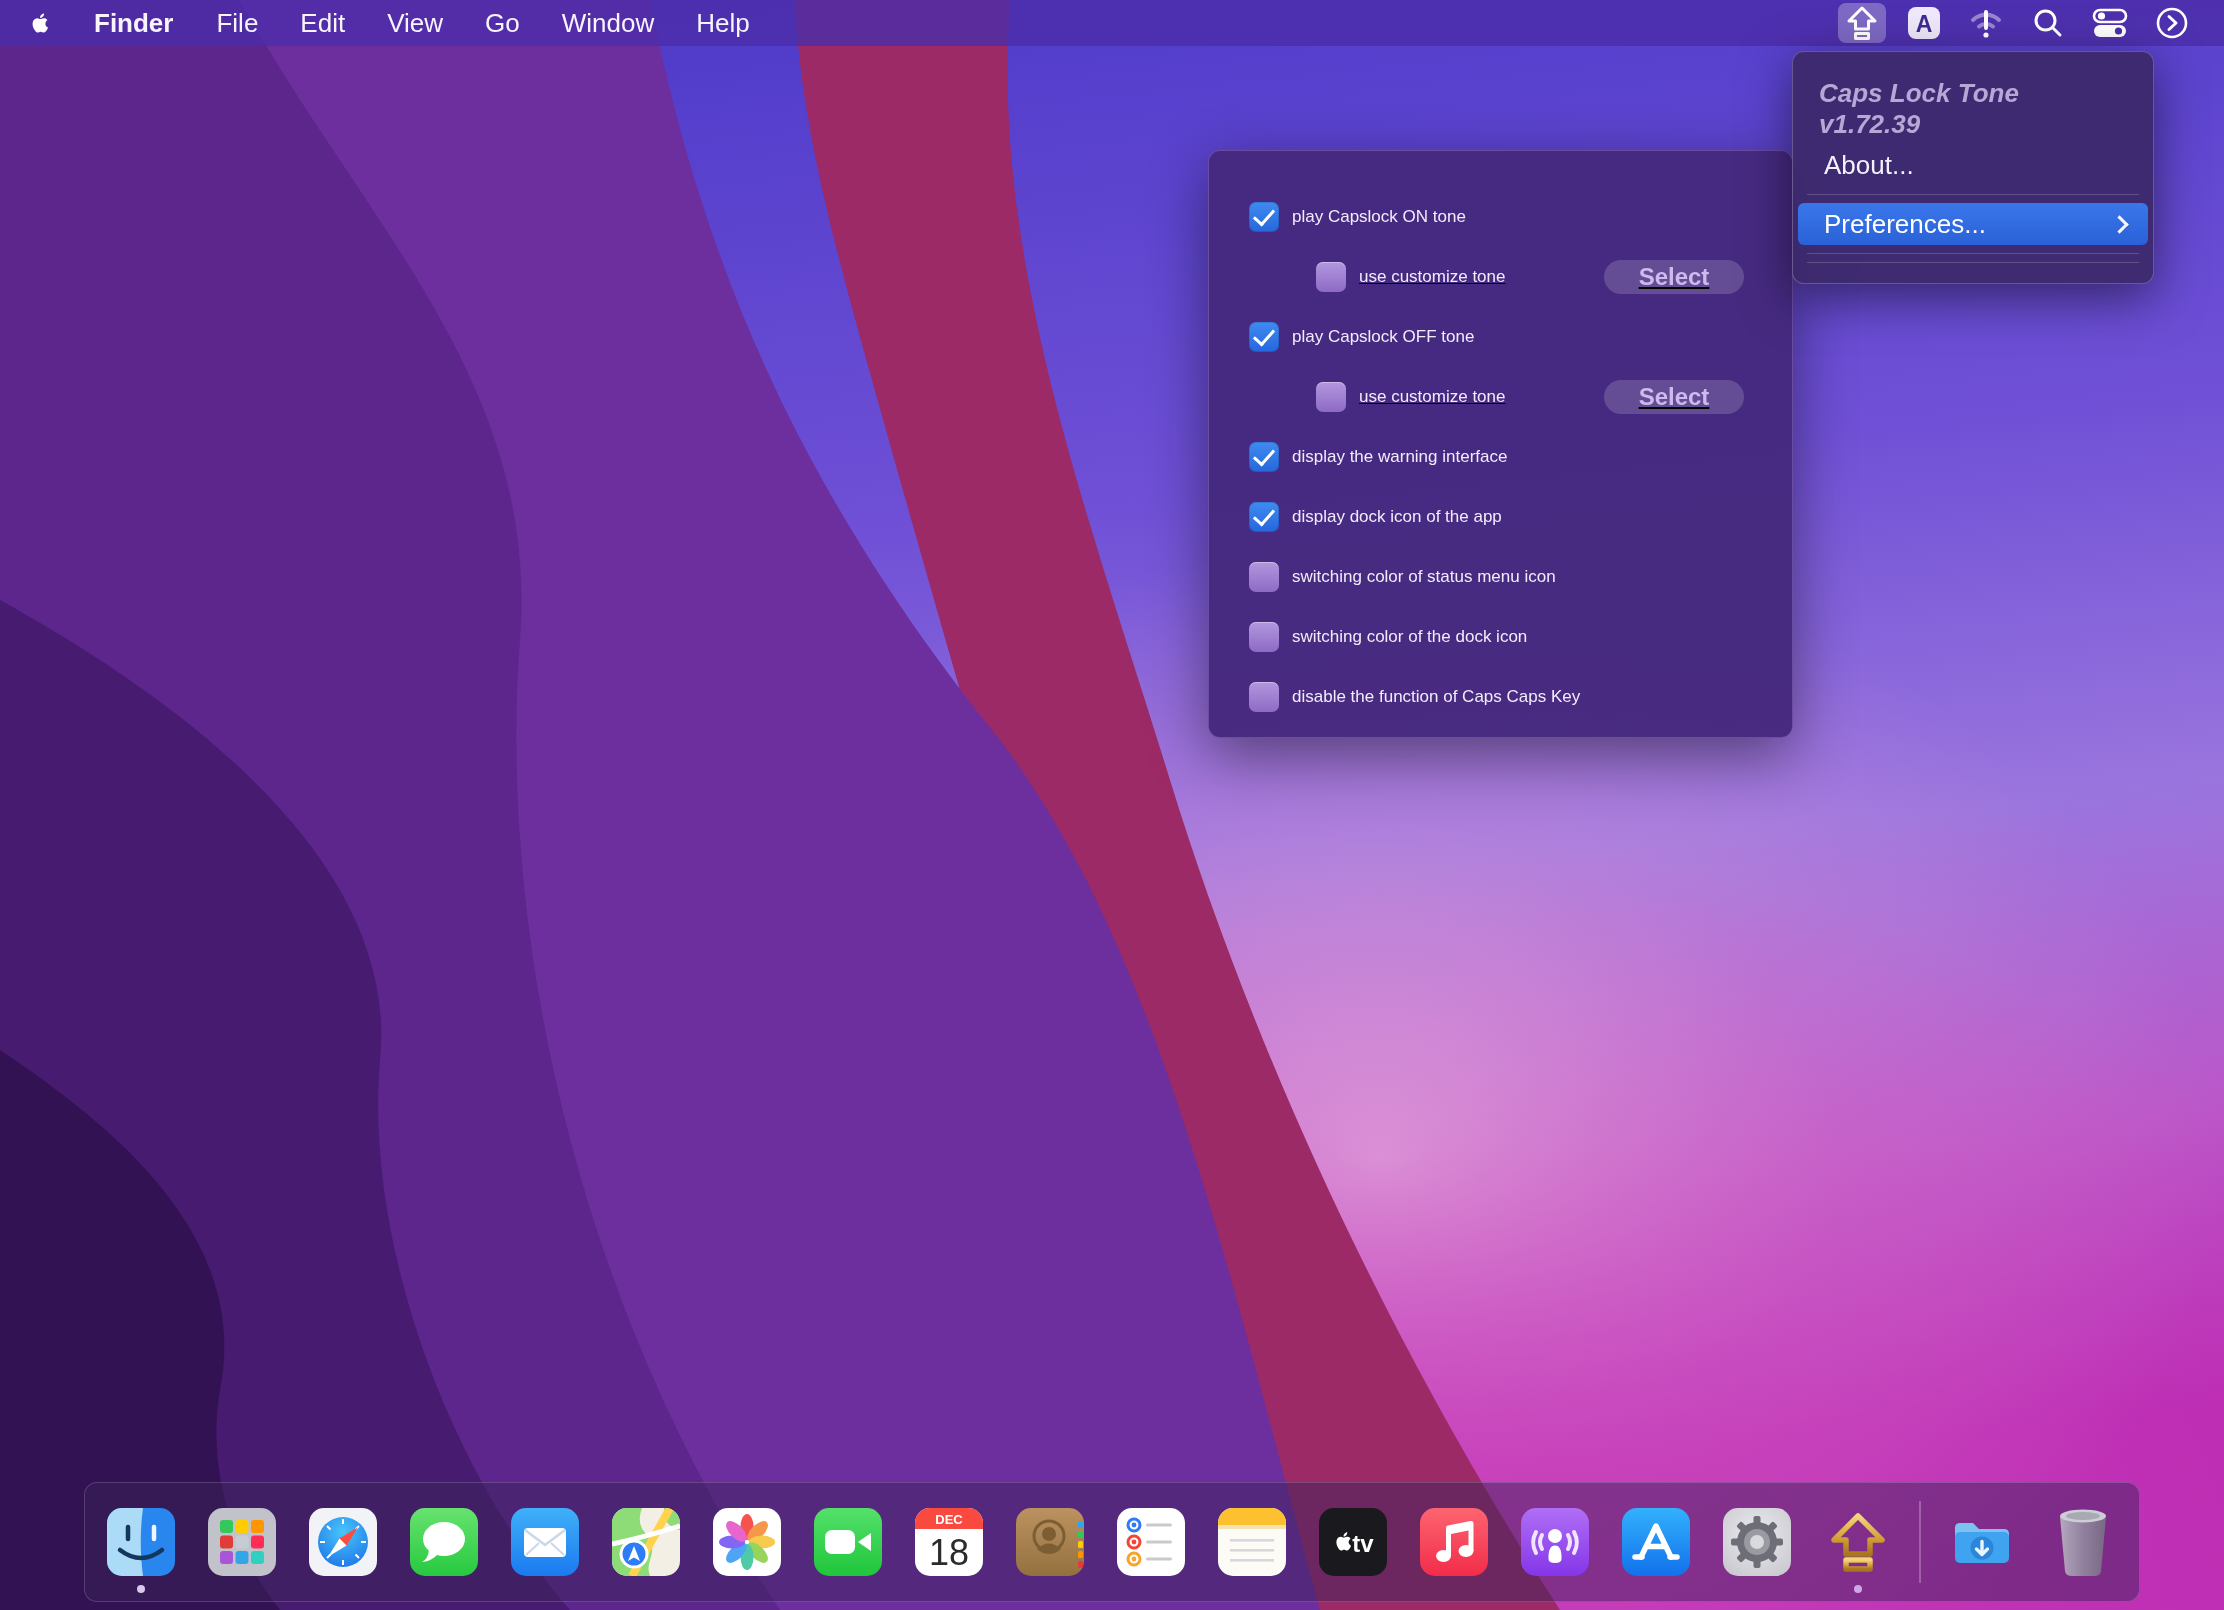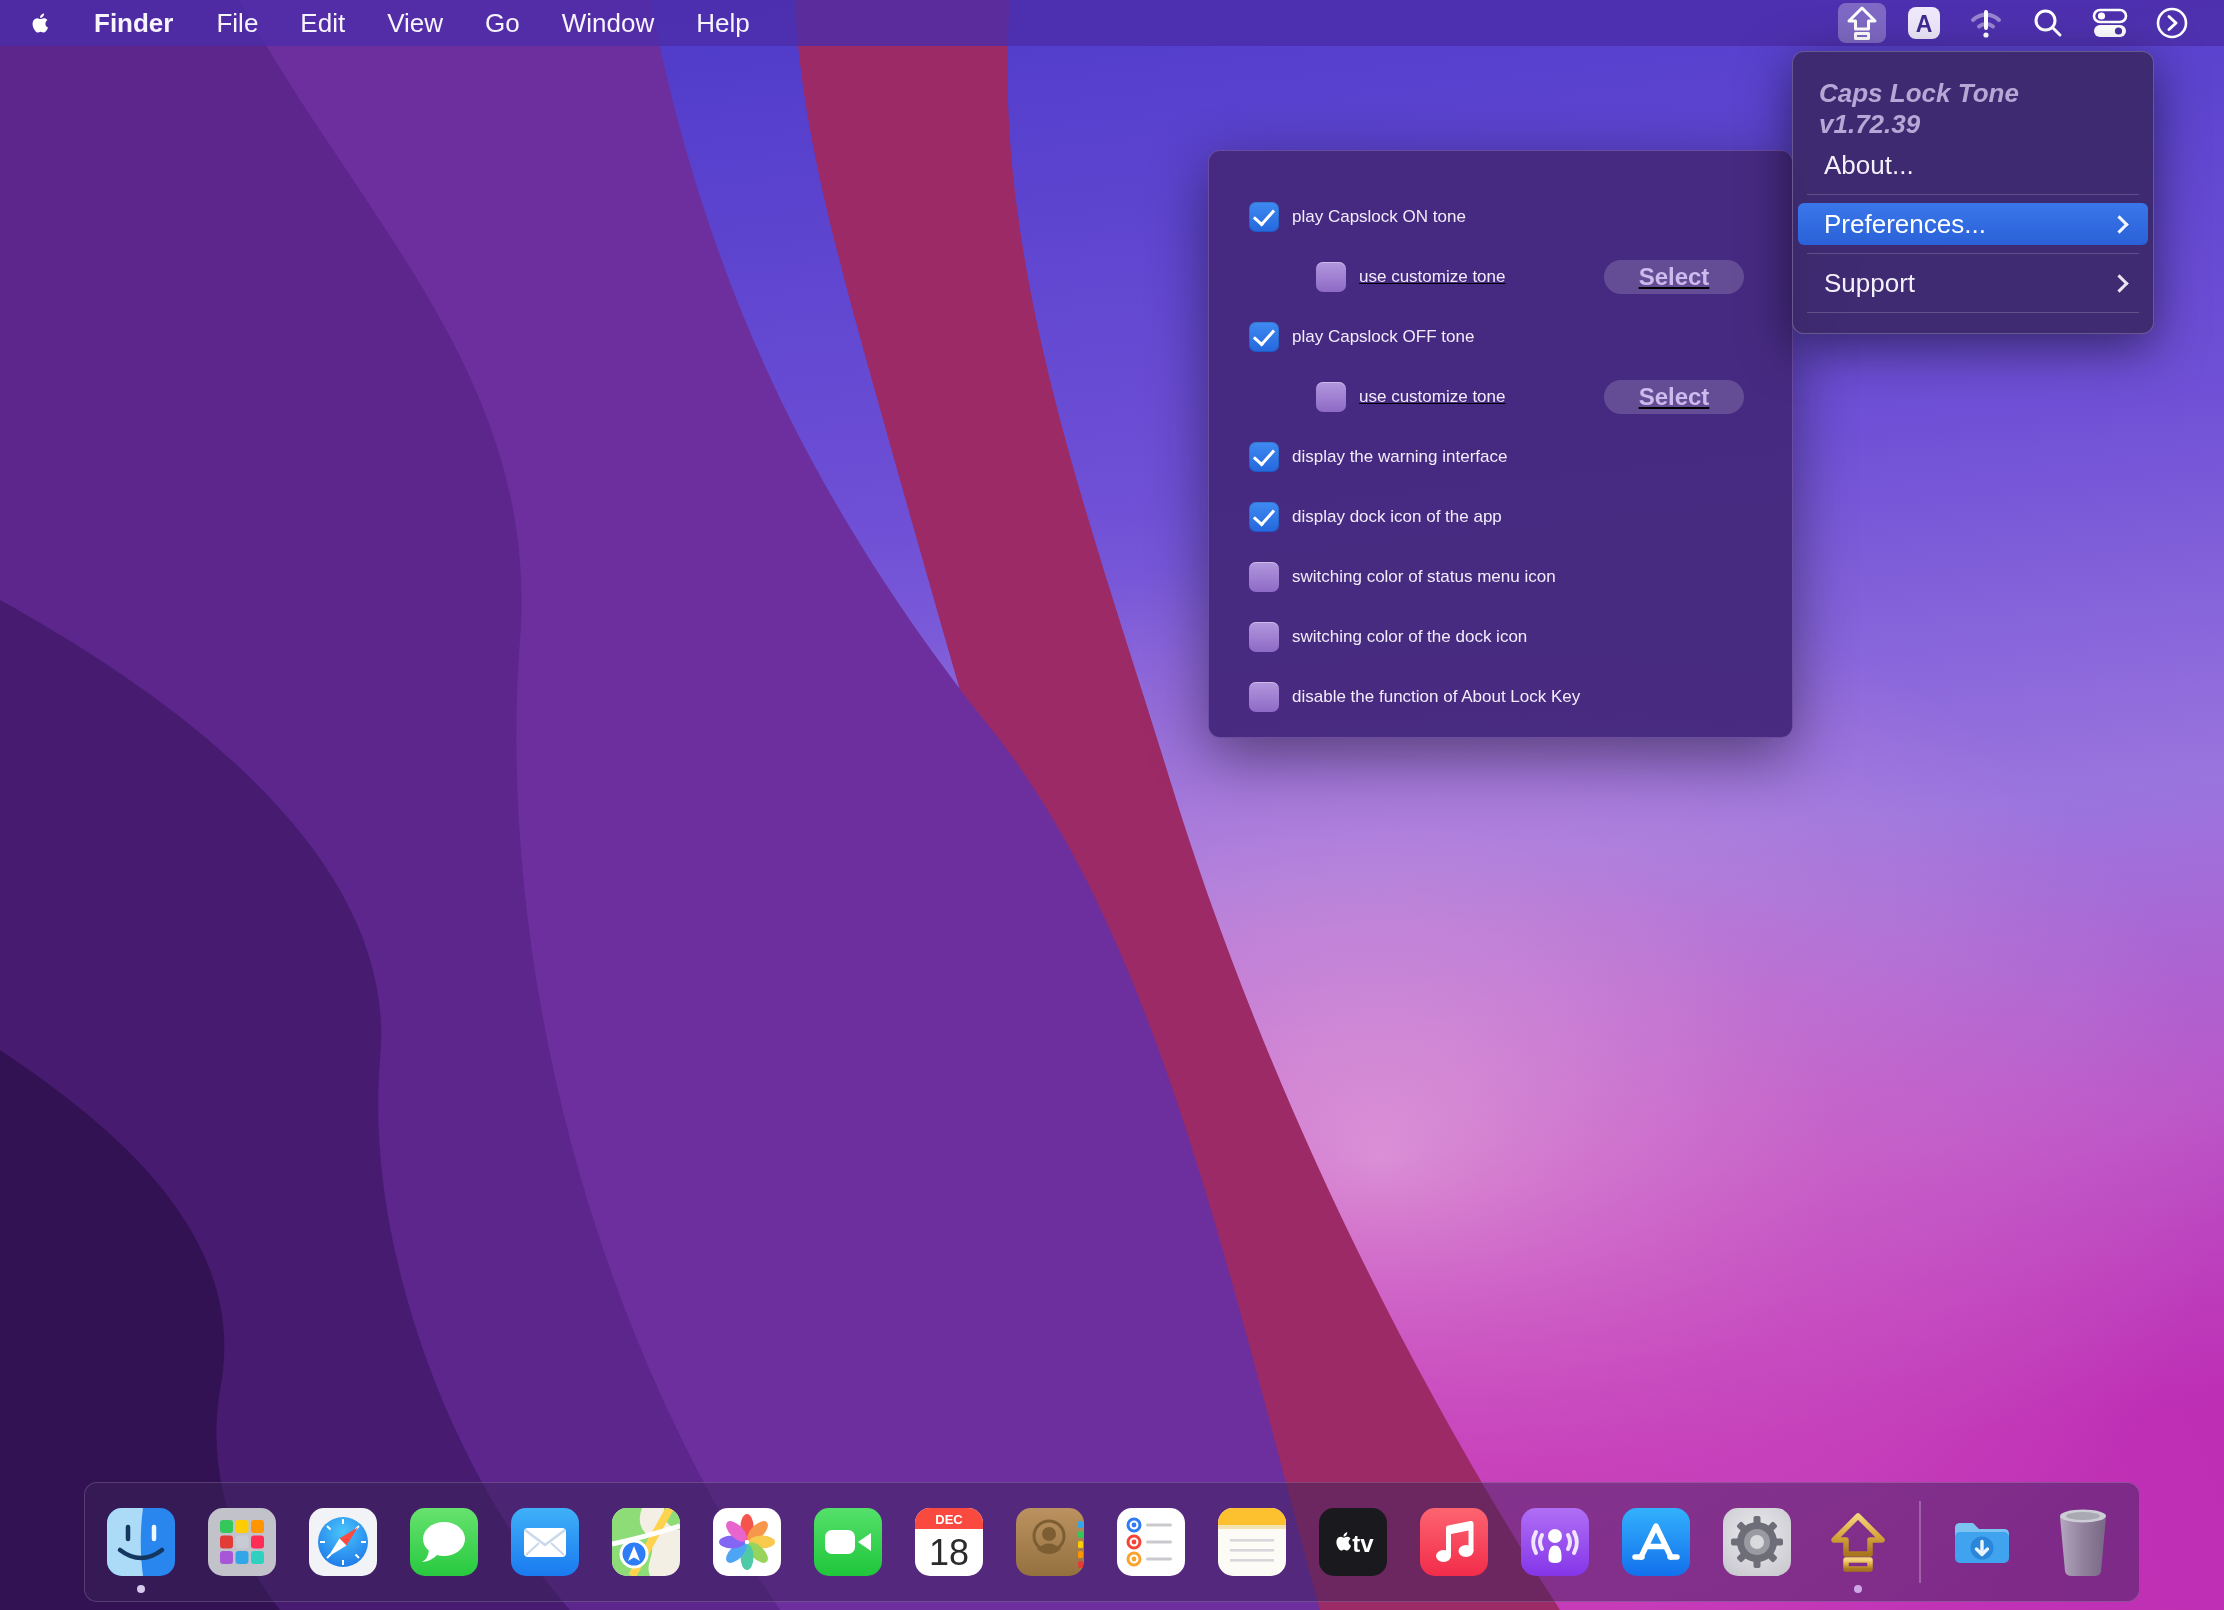--- a/index.html
+++ b/index.html
@@ -178,24 +178,20 @@
 
 <div class="ddmenu">
   <div class="dd-header">Caps Lock Tone v1.72.39</div>
   <div class="dd-item">About...</div>
   <div class="dd-sep"></div>
   <div class="dd-item hl">
     <span>Preferences...</span>
     <span class="chev"></span>
   </div>
   <div class="dd-sep"></div>
-  <div class="dd-item">
-    <span>Support</span>
-    <span class="chev"></span>
-  </div>
   <div class="dd-sep"></div>
 </div>
 
 <div class="panel">
   <div class="prow">
     <span class="cb on"></span>
     <span class="plabel">play Capslock ON tone</span>
   </div>
   <div class="prow sub">
     <span class="cb off"></span>
@@ -222,21 +218,21 @@
   <div class="prow">
     <span class="cb off"></span>
     <span class="plabel">switching color of status menu icon</span>
   </div>
   <div class="prow">
     <span class="cb off"></span>
     <span class="plabel">switching color of the dock icon</span>
   </div>
   <div class="prow">
     <span class="cb off"></span>
-    <span class="plabel">disable the function of About Lock Key</span>
+    <span class="plabel">disable the function of Caps Caps Key</span>
   </div>
 </div>
 
 <div class="dock">
 
   <div class="dk">
     <svg width="68" height="68" viewBox="0 0 68 68">
       <rect width="68" height="68" rx="15" fill="#2a86ef"></rect>
       <path d="M0 15 A15 15 0 0 1 15 0 H36 C33 22 33 46 36 68 H15 A15 15 0 0 1 0 53 Z" fill="#abdbf7"></path>
       <line x1="21" y1="19" x2="21" y2="31" stroke="#13375f" stroke-width="4.5" stroke-linecap="round"></line>

